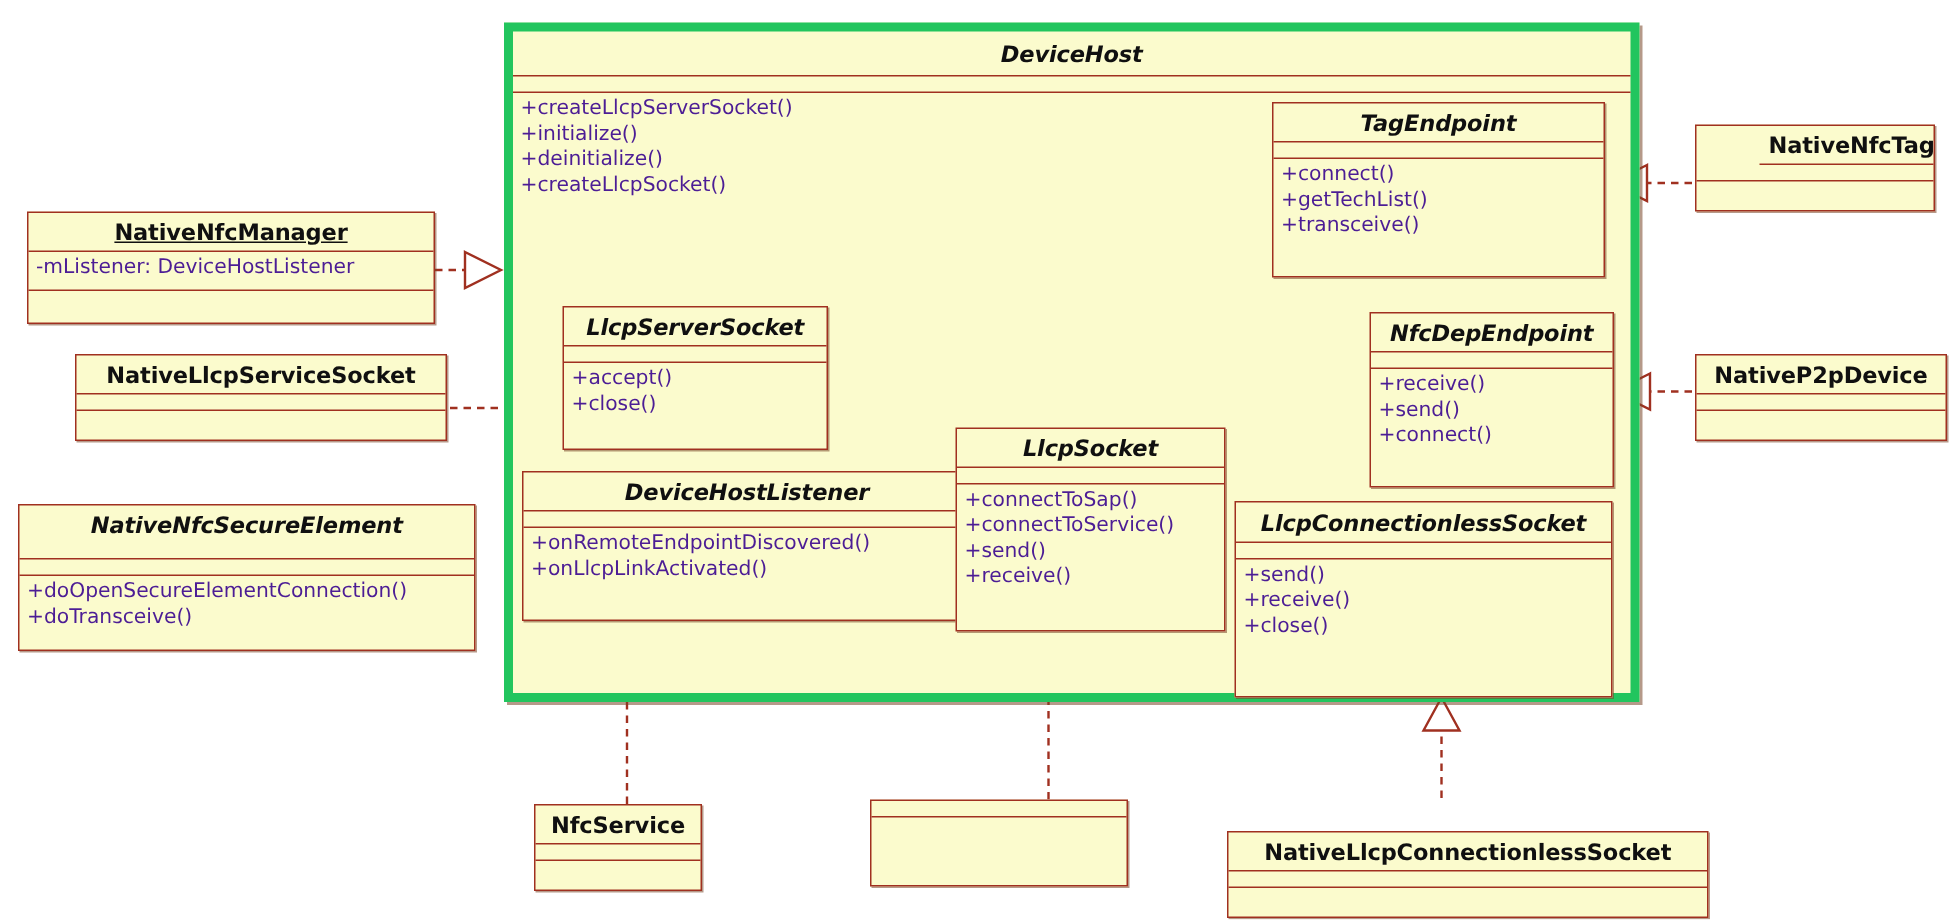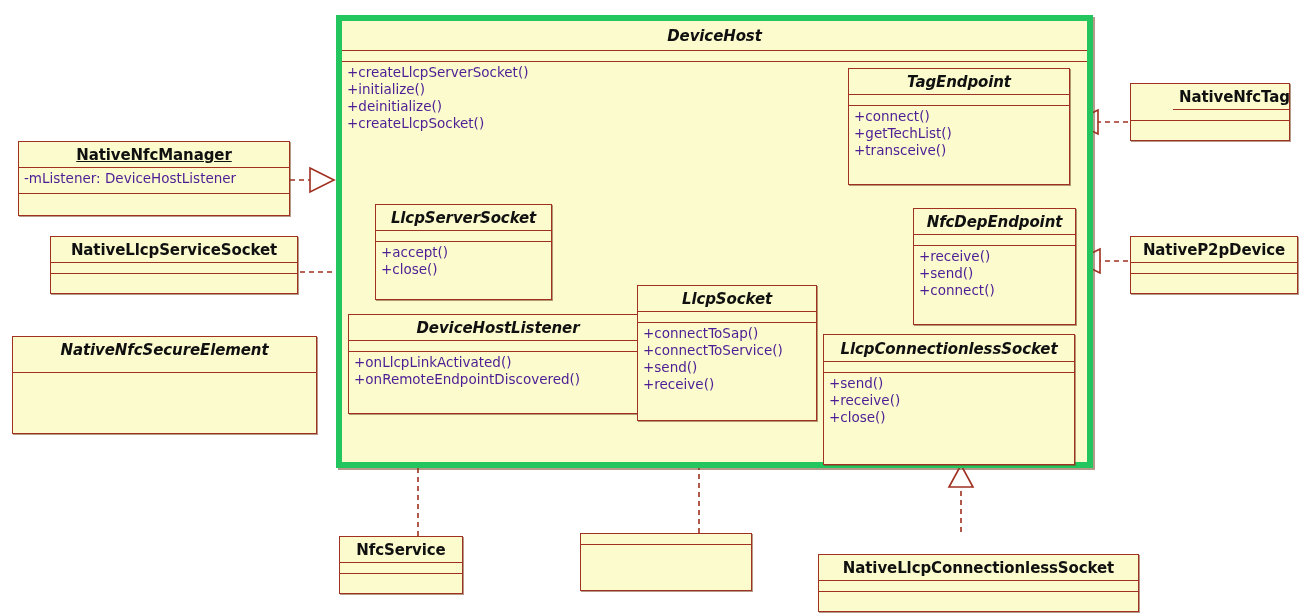--- a/index.html
+++ b/index.html
@@ -177,22 +177,22 @@
       <span class="m">+receive()</span>
       <span class="m">+send()</span>
       <span class="m">+connect()</span>
     </div>
   </div>
 
   <div class="uml-class" style="left:348px; top:314px; width:300px; height:100px;">
     <div class="sec uml-title italic" style="height:26px; line-height:23px;">DeviceHostListener</div>
     <div class="sec uml-members empty"></div>
     <div class="sec uml-members">
+      <span class="m">+onRemoteEndpointDiscovered()</span>
       <span class="m">+onLlcpLinkActivated()</span>
-      <span class="m">+onRemoteEndpointDiscovered()</span>
     </div>
   </div>
 
   <div class="uml-class" style="left:637px; top:285px; width:180px; height:136px;">
     <div class="sec uml-title italic" style="height:26px; line-height:23px;">LlcpSocket</div>
     <div class="sec uml-members empty"></div>
     <div class="sec uml-members">
       <span class="m">+connectToSap()</span>
       <span class="m">+connectToService()</span>
       <span class="m">+send()</span>
@@ -232,23 +232,27 @@
 
   <div class="uml-class" style="left:50px; top:236px; width:248px; height:58px;">
     <div class="sec uml-title" style="height:26px; line-height:23px;">NativeLlcpServiceSocket</div>
     <div class="sec uml-members empty"></div>
     <div class="sec uml-members empty" style="height:17px;"></div>
   </div>
 
   <div class="uml-class" style="left:12px; top:336px; width:305px; height:98px;">
     <div class="sec uml-title" style="height:36px; line-height:23px;font-style:italic;">NativeNfcSecureElement</div>
     <div class="sec uml-members empty"></div>
-  </div>
-
-  <div class="uml-class" style="left:339px; top:536px; width:124px; height:58px;">
+    <div class="sec uml-members">
+      <span class="m">+doOpenSecureElementConnection()</span>
+      <span class="m">+doTransceive()</span>
+    </div>
+  </div>
+
+  <div class="uml-class" style="left:356px; top:536px; width:112px; height:58px;">
     <div class="sec uml-title" style="height:26px; line-height:23px;">NfcService</div>
     <div class="sec uml-members empty"></div>
     <div class="sec uml-members empty" style="height:17px;"></div>
   </div>
 
   <div class="uml-class" style="left:580px; top:533px; width:172px; height:58px;">
     <div class="sec uml-members empty"></div>
     <div class="sec uml-members empty" style="height:17px;"></div>
   </div>
 

